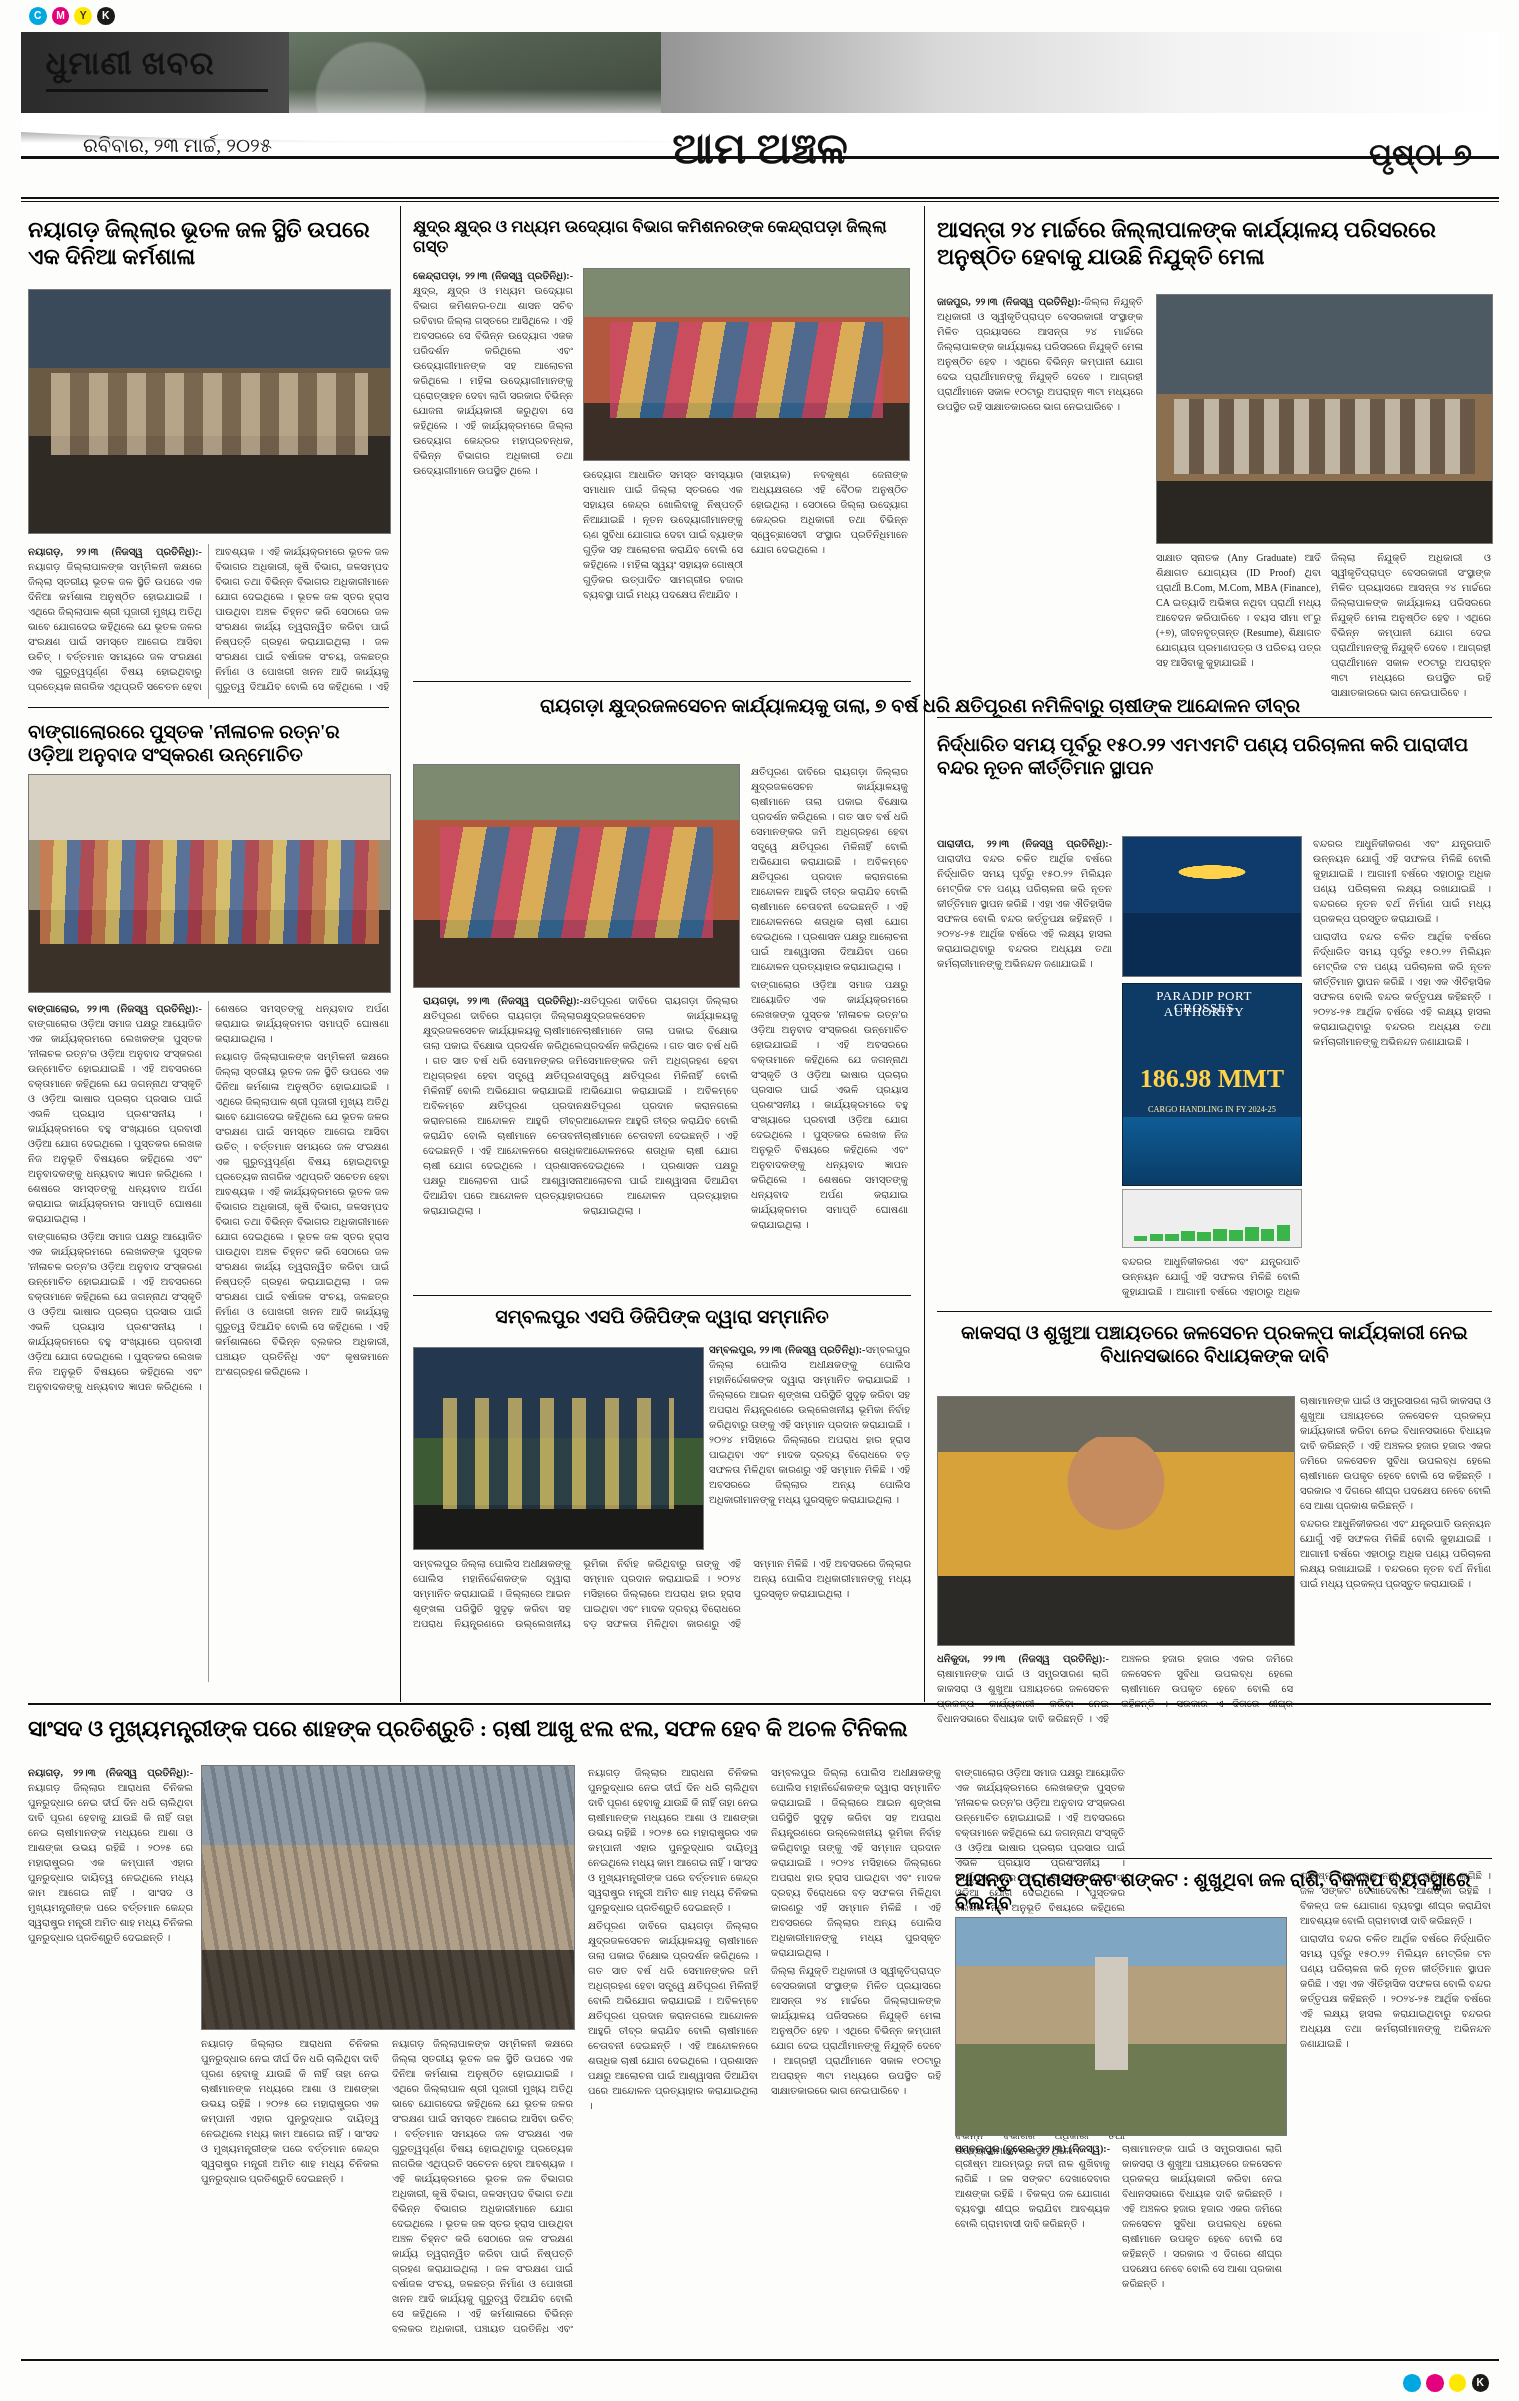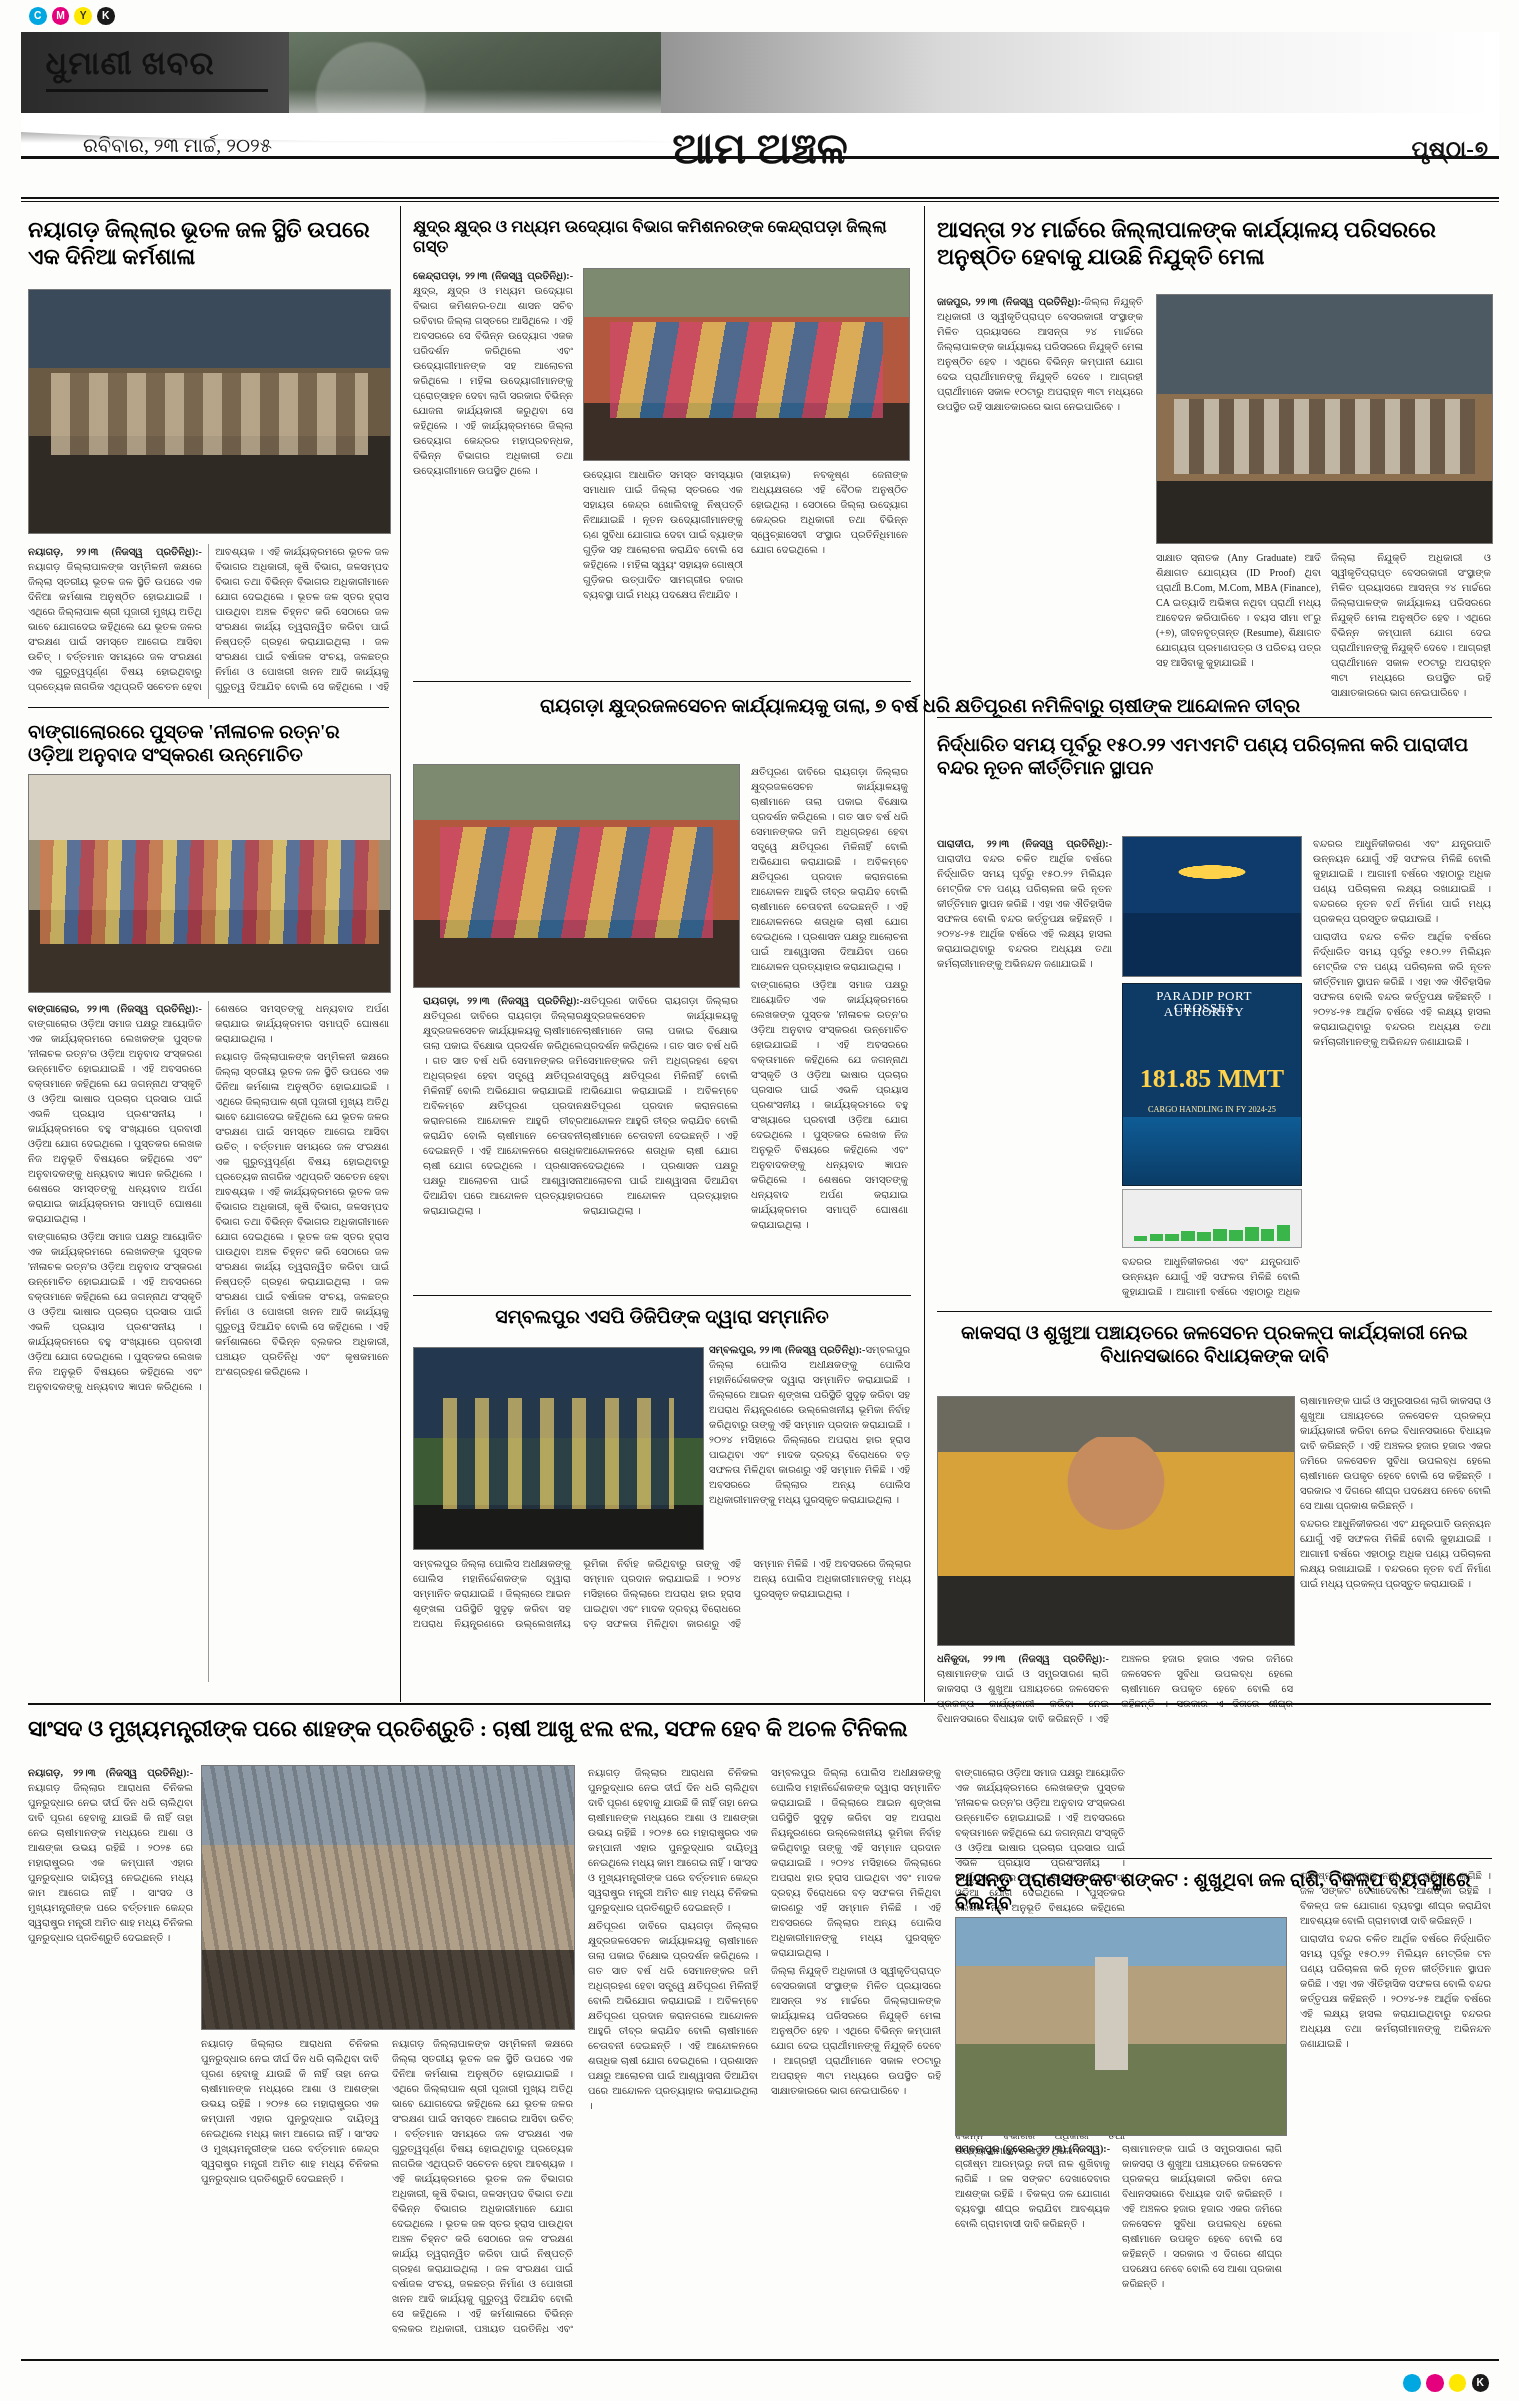--- a/index.html
+++ b/index.html
@@ -31,21 +31,21 @@
     background:linear-gradient(180deg,rgba(255,255,255,0) 0,rgba(255,255,255,.9) 90%);}
   .mast-wave{position:absolute;left:0;bottom:-7.2px;width:100%;height:50px;
     background:radial-gradient(ellipse at 30% 0%,#fff 0 40%,transparent 41%),
                radial-gradient(ellipse at 70% 10%,#fff 0 45%,transparent 46%),
                linear-gradient(180deg,rgba(255,255,255,0),#fff 60%);}
   .brand{position:absolute;left:25px;top:13.4px;font-size:32px;font-weight:bold;color:#111;
     letter-spacing:1px;}
   .brand-underline{position:absolute;left:25px;top:57px;width:222px;height:2.6px;background:#111;}
   .mast-date{position:absolute;left:83px;top:135px;font-size:19.6px;color:#111;}
   .mast-title{position:absolute;left:0;right:0;top:124px;text-align:center;font-size:43px;font-weight:bold;color:#111;}
-  .mast-page{position:absolute;right:32px;top:137px;font-size:23px;font-weight:bold;color:#111;text-align:right;}
+  .mast-page{position:absolute;right:48px;top:137px;font-size:31px;font-weight:bold;color:#111;text-align:right;}
   .rule-under-mast{position:absolute;left:20.6px;top:197px;width:1478px;height:2.1px;background:#111;}
   .rule-under-mast2{position:absolute;left:20.6px;top:201px;width:1478px;height:1px;background:#111;}
 
   
   .hl{font-weight:bold;color:#000000;line-height:1.22;}
   .hl-1{font-size:22px;}
   .hl-2{font-size:19px;}
   .hl-3{font-size:16.5px;}
   .body{font-size:10px;line-height:1.5;text-align:justify;color:#1a1a1a;
     hyphens:auto;}
@@ -231,21 +231,21 @@
   </div>
   <div class="body" style="position:absolute;left:937px;top:836px;width:175px;height:464px;overflow:hidden;">
     <p><b>ପାରାଦୀପ, ୨୨।୩ (ନିଜସ୍ୱ ପ୍ରତିନିଧି):-</b><span>ପାରାଦୀପ ବନ୍ଦର ଚଳିତ ଆର୍ଥିକ ବର୍ଷରେ ନିର୍ଦ୍ଧାରିତ ସମୟ ପୂର୍ବରୁ ୧୫୦.୨୨ ମିଲିୟନ ମେଟ୍ରିକ ଟନ ପଣ୍ୟ ପରିଚାଳନା କରି ନୂତନ କୀର୍ତ୍ତିମାନ ସ୍ଥାପନ କରିଛି । ଏହା ଏକ ଐତିହାସିକ ସଫଳତା ବୋଲି ବନ୍ଦର କର୍ତ୍ତୃପକ୍ଷ କହିଛନ୍ତି । ୨୦୨୪-୨୫ ଆର୍ଥିକ ବର୍ଷରେ ଏହି ଲକ୍ଷ୍ୟ ହାସଲ କରାଯାଇଥିବାରୁ ବନ୍ଦରର ଅଧ୍ୟକ୍ଷ ତଥା କର୍ମଚାରୀମାନଙ୍କୁ ଅଭିନନ୍ଦନ ଜଣାଯାଇଛି ।</span></p>
   </div>
   <div class="photo p-port" style="left:1122px;top:836px;width:178px;height:139px;">
       <div class="ph-inner"></div>
     </div>
   <div class="ad" style="left:1122px;top:983px;width:178px;height:201px;">
     <div class="ad-title">PARADIP PORT AUTHORITY</div>
     <div class="ad-title" style="top:15.5px;">CROSSES</div>
-    <div class="ad-big">181.85 MMT</div>
+    <div class="ad-big">186.98 MMT</div>
     <div class="ad-sub">CARGO HANDLING IN FY 2024-25</div>
     <div class="ad-wave"></div>
   </div>
   <div style="position:absolute;left:1122px;top:1189px;width:178px;height:57px;background:#eee;border:0.5px solid #999;">
     <div class="chart-bars">
       <i style="height:30%"></i>
         <i style="height:45%"></i>
         <i style="height:40%"></i>
         <i style="height:60%"></i>
       <i style="height:55%"></i>

